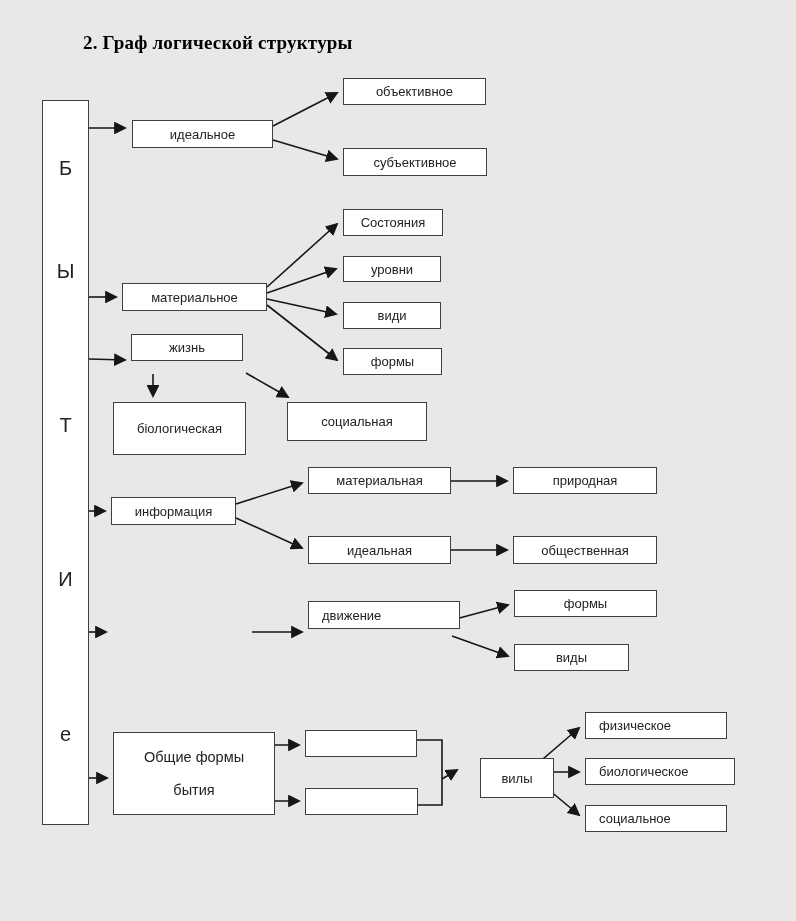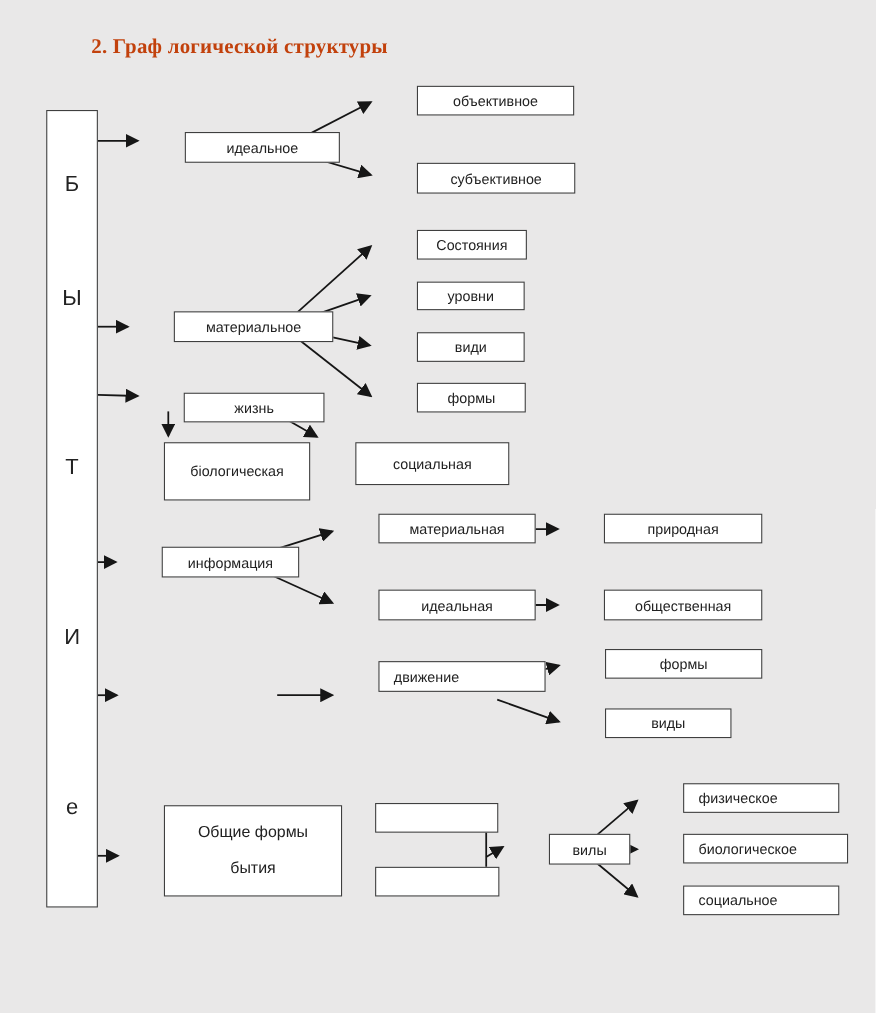--- a/index.html
+++ b/index.html
@@ -5,34 +5,34 @@
   * { margin:0; padding:0; box-sizing:border-box; }
   html,body { background:#fff; }
   body { font-family:"Liberation Sans", sans-serif; }
   .canvas {
     position:relative; width:796px; height:921px;
     background:#e9e8e8; overflow:hidden;
   }
   .page-title {
     position:absolute; left:83px; top:32px;
     font-family:"Liberation Serif", serif;
-    font-weight:bold; font-size:19px; color:#c2410c; letter-spacing:0.2px;
+    font-weight:bold; font-size:19px; color:#000000; letter-spacing:0.2px;
   }
   .root {
     position:absolute; left:42px; top:100px; width:47px; height:725px;
     background:#fff; border:1.6px solid #3f3f3f;
   }
   .root span {
     position:absolute; left:0; width:100%; height:24px; line-height:24px;
     text-align:center; font-size:20px; color:#222;
   }
   .node {
     position:absolute; background:#fff; border:1.5px solid #3f3f3f;
     display:flex; align-items:center; justify-content:center;
-    font-size:13px; color:#222; white-space:nowrap;margin-left:36px;
+    font-size:13px; color:#222; white-space:nowrap;
   }
   .node.left { justify-content:flex-start; padding-left:13px; }
   .node.big {
     flex-direction:column; justify-content:space-evenly;
     font-size:14.5px; white-space:normal; text-align:center;
   }
   svg.edges { position:absolute; left:0; top:0; pointer-events:none; }
 </style>
 </head>
 <body>
@@ -90,38 +90,38 @@
   <div class="node" style="left:132px;top:120px;width:141px;height:28px">идеальное</div>
   <div class="node" style="left:343px;top:78px;width:143px;height:27px">объективное</div>
   <div class="node" style="left:343px;top:148px;width:144px;height:28px">субъективное</div>
 
   <div class="node" style="left:122px;top:283px;width:145px;height:28px">материальное</div>
   <div class="node" style="left:343px;top:209px;width:100px;height:27px">Состояния</div>
   <div class="node" style="left:343px;top:256px;width:98px;height:26px">уровни</div>
   <div class="node" style="left:343px;top:302px;width:98px;height:27px">види</div>
   <div class="node" style="left:343px;top:348px;width:99px;height:27px">формы</div>
 
-  <div class="node" style="left:131px;top:357px;width:128px;height:27px">жизнь</div>
+  <div class="node" style="left:131px;top:334px;width:112px;height:27px">жизнь</div>
   <div class="node" style="left:113px;top:402px;width:133px;height:53px">біологическая</div>
   <div class="node" style="left:287px;top:402px;width:140px;height:39px">социальная</div>
 
   <div class="node" style="left:111px;top:497px;width:125px;height:28px">информация</div>
   <div class="node" style="left:308px;top:467px;width:143px;height:27px">материальная</div>
   <div class="node" style="left:513px;top:467px;width:144px;height:27px">природная</div>
   <div class="node" style="left:308px;top:536px;width:143px;height:28px">идеальная</div>
   <div class="node" style="left:513px;top:536px;width:144px;height:28px">общественная</div>
 
   <div class="node left" style="left:308px;top:601px;width:152px;height:28px">движение</div>
   <div class="node" style="left:514px;top:590px;width:143px;height:27px">формы</div>
   <div class="node" style="left:514px;top:644px;width:115px;height:27px">виды</div>
 
   <div class="node big" style="left:113px;top:732px;width:162px;height:83px">
     <span>Общие формы</span>
     <span>бытия</span>
   </div>
   <div class="node" style="left:305px;top:730px;width:112px;height:27px"></div>
   <div class="node left" style="left:305px;top:788px;width:113px;height:27px"></div>
-  <div class="node" style="left:463px;top:758px;width:74px;height:28px">вилы</div>
+  <div class="node" style="left:480px;top:758px;width:74px;height:40px">вилы</div>
   <div class="node left" style="left:585px;top:712px;width:142px;height:27px">физическое</div>
   <div class="node left" style="left:585px;top:758px;width:150px;height:27px">биологическое</div>
   <div class="node left" style="left:585px;top:805px;width:142px;height:27px">социальное</div>
 
 </div>
 
 </body></html>

